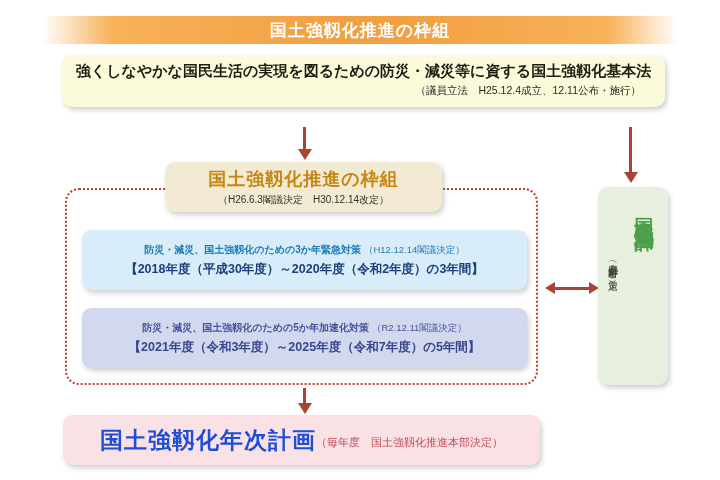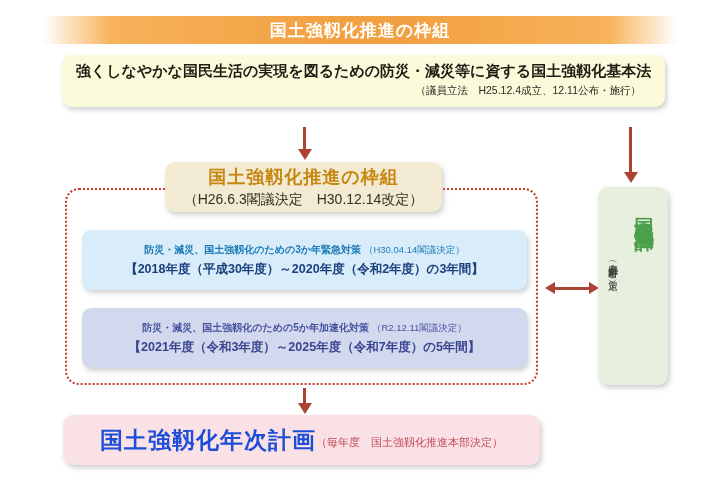--- a/index.html
+++ b/index.html
@@ -37,21 +37,21 @@
   .law-title { text-align: center; font-weight: bold; font-size: 15px; color: #1d1d12; }
   .law-note  { text-align: right; padding-right: 24px; font-size: 10.5px; color: #2a2a22; margin-top: 3px; }
 
   
   .basic-plan-box {
     left: 165px; top: 162px; width: 277px; height: 50px;
     background: #f3ead3; z-index: 3;
     display: flex; flex-direction: column; align-items: center; justify-content: center;
   }
   .basic-plan-title { color: #c6860f; font-weight: bold; font-size: 18px; letter-spacing: 1px; }
-  .basic-plan-note  { color: #33301f; font-size: 14px; margin-top: 2px; }
+  .basic-plan-note  { color: #33301f; font-size: 10px; margin-top: 2px; }
 
   
   .dashed-frame {
     position: absolute; left: 65px; top: 188px; width: 473px; height: 197px;
     border: 2px dotted #c43a2b; border-radius: 14px; z-index: 1;
   }
 
   
   .measure-box {
     left: 82px; width: 445px; height: 60px; z-index: 2;
@@ -140,21 +140,21 @@
   <div class="dashed-frame"></div>
 
   <div class="rbox basic-plan-box">
     <div class="basic-plan-title">国土強靱化推進の枠組</div>
     <div class="basic-plan-note">（H26.6.3閣議決定　H30.12.14改定）</div>
   </div>
 
   <div class="rbox measure-box emergency-box">
     <div class="measure-line1">
       <span class="measure-title">防災・減災、国土強靱化のための3か年緊急対策</span>
-      <span class="measure-note">（H30.04.14閣議決定）</span>
+      <span class="measure-note">（H12.12.14閣議決定）</span>
     </div>
     <div class="measure-period">【2018年度（平成30年度）～2020年度（令和2年度）の3年間】</div>
   </div>
 
   <div class="rbox measure-box acceleration-box">
     <div class="measure-line1">
       <span class="measure-title">防災・減災、国土強靱化のための5か年加速化対策</span>
       <span class="measure-note">（R2.12.11閣議決定）</span>
     </div>
     <div class="measure-period">【2021年度（令和3年度）～2025年度（令和7年度）の5年間】</div>

